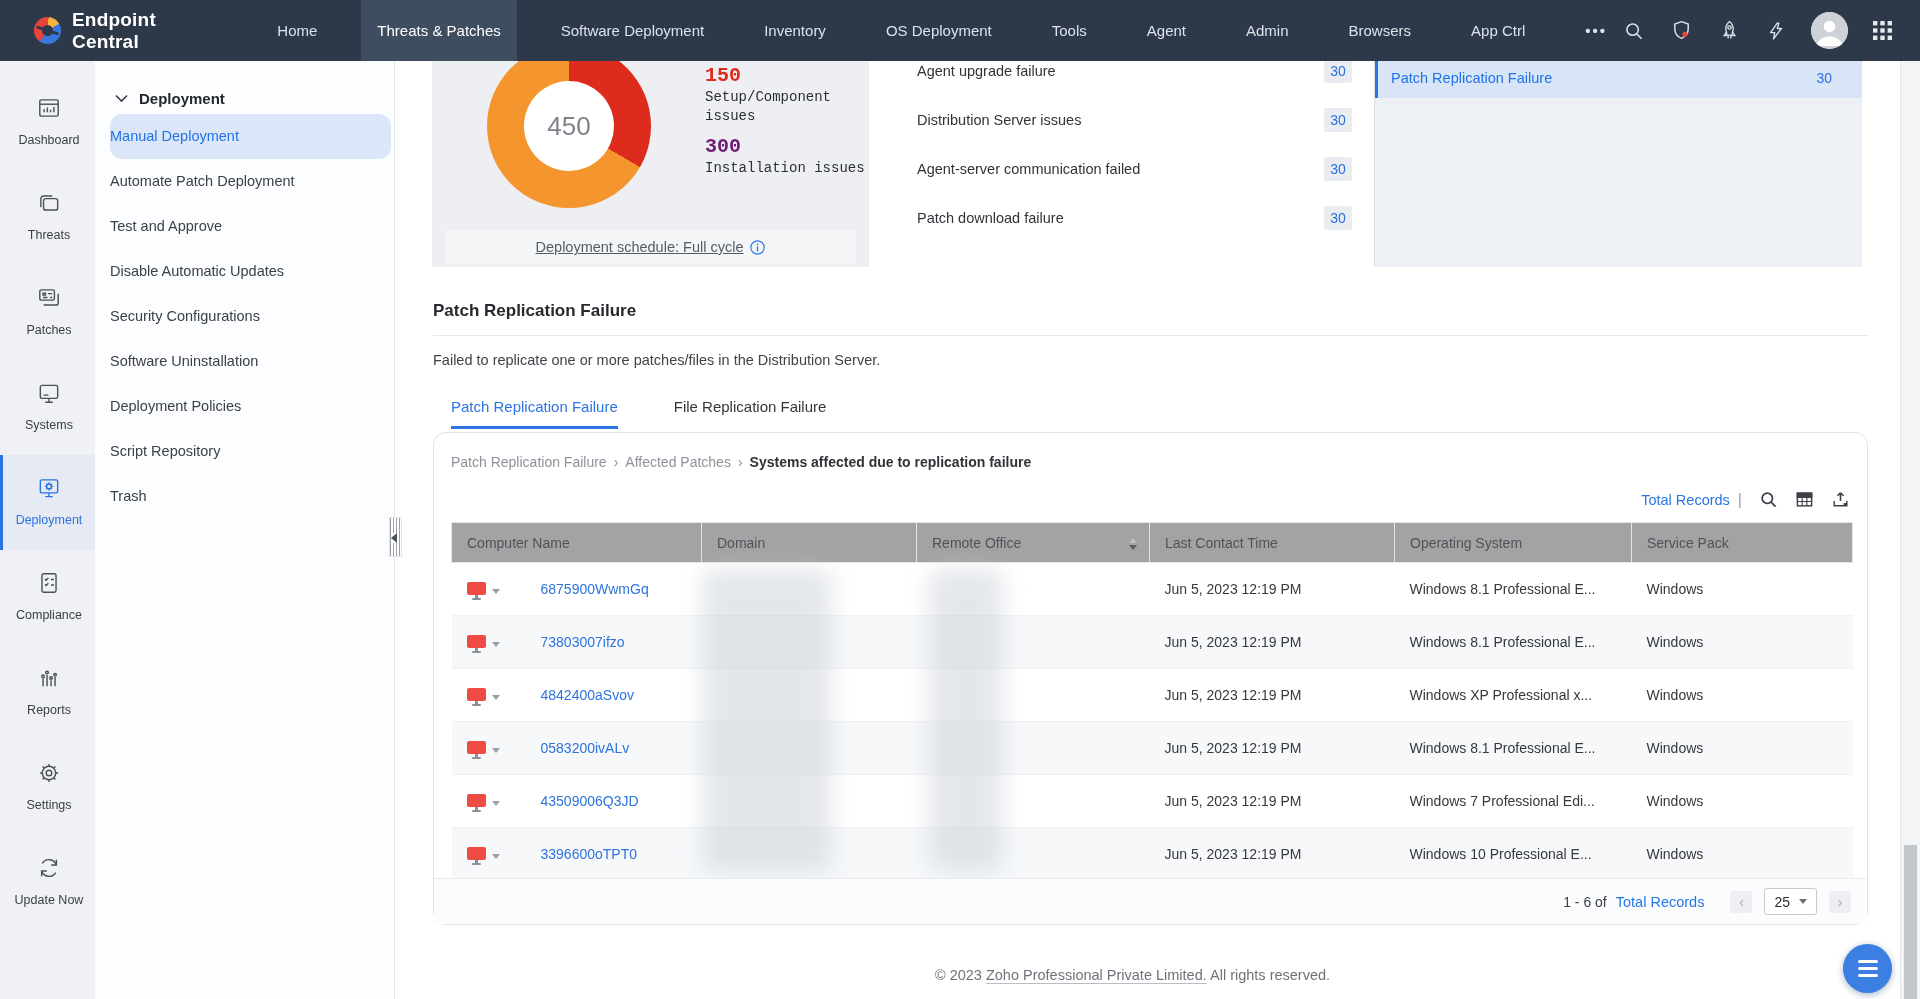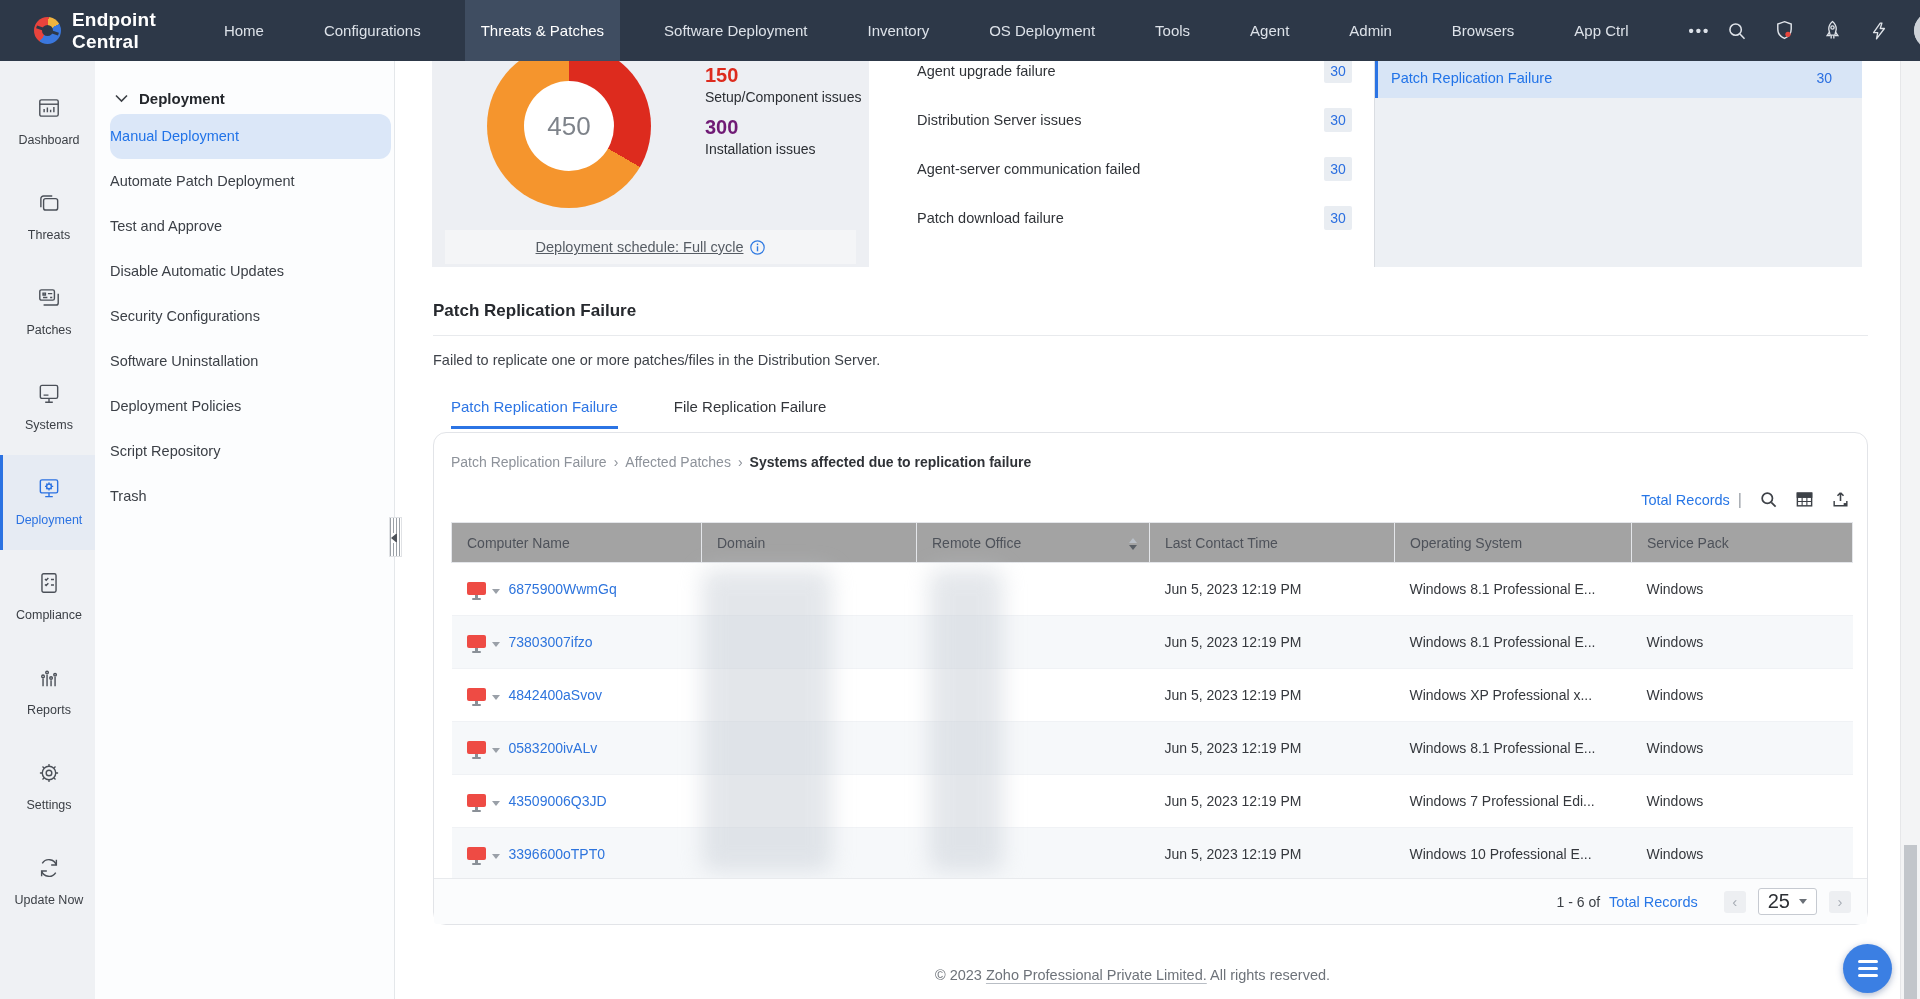--- a/index.html
+++ b/index.html
@@ -38,21 +38,21 @@
   .menu-item.selected { background:#dbe7f8; color:#2173e8; }
 
   
   .main { position:absolute; left:395px; top:61px; width:1505px; height:938px; background:#fff; overflow:hidden; }
 
   
   .summary { position:absolute; left:37px; top:0; width:1430px; height:206px; display:flex; overflow:hidden; }
   .donut-card { width:437px; background:#edeff3; position:relative; overflow:hidden; flex:0 0 auto; }
   .donut { position:absolute; left:55px; top:-17px; width:164px; height:164px; border-radius:50%; background:conic-gradient(#dd2b1e 0 120deg,#f5952d 120deg 360deg); }
   .donut-center { position:absolute; inset:37px; border-radius:50%; background:#fff; display:flex; align-items:center; justify-content:center; font-size:26px; color:#7e838a; }
-  .legend { position:absolute; left:273px; top:3px; width:160px; }
+  .legend { position:absolute; left:273px; top:3px; width:160px;font-family:Liberation Mono, monospace; }
   .legend-value { font-size:20px; font-weight:700; }
   .legend-value.red { color:#dd2b1e; } .legend-value.orange { color:#701a75; }
   .legend-label { font-size:14px; color:#2b2e33; line-height:1.35; margin:1px 0 9px; }
   .schedule { position:absolute; left:13px; right:13px; top:169px; height:34px; background:#f4f5f7; display:flex; align-items:center; justify-content:center; gap:7px; font-size:14.5px; color:#565c64;text-decoration:underline; }
   .mid-list { width:505px; background:#fff; flex:0 0 auto; }
   .fail-row { height:49px; display:flex; align-items:center; padding:0 22px 0 48px; cursor:pointer; }
   .fail-row:first-child { margin-top:-15px; }
   .fail-label { flex:1; font-size:14.5px; color:#303338; }
   .count-badge { min-width:28px; height:24px; padding:0 4px; background:#e9edf2; border-radius:2px; color:#2b6fe0; font-size:14px; display:flex; align-items:center; justify-content:center; }
   .right-panel { flex:1; background:#edf0f4; border-left:1px solid #dadde2; }
@@ -74,36 +74,36 @@
   .crumb-last { color:#2f3237; font-weight:700; }
   .toolbar { position:absolute; right:17px; top:57px; display:flex; align-items:center; gap:17px; }
   .total-link { color:#2776e6; font-size:14.5px; cursor:pointer; }
   .tb-pipe { color:#9aa0a8; margin-left:-9px; }
   .tb-icon { display:flex; cursor:pointer; }
 
   table.grid { position:absolute; left:17px; top:89px; width:1401px; border-collapse:collapse; table-layout:fixed; }
   .grid th { height:40px; background:#a3a3a3; border:1px solid #e4e6ea; font-weight:400; font-size:14px; color:#4e525a; text-align:left; padding-left:15px; }
   .grid td { height:53px; font-size:14px; color:#35383d; padding-left:15px; border-bottom:1px solid #f0f2f5; }
   .grid tbody tr:nth-child(even) { background:#f6f8fa; }
-  .pc-link { color:#2d74dd; cursor:pointer; }
+  .pc-link { color:#2d74dd; cursor:pointer;margin-left:32px; }
   .monitor { width:19px; height:13px; background:#ee4b44; border-radius:2px; position:relative; display:inline-block; vertical-align:-1px; margin-right:4px; }
   .monitor::before { content:""; position:absolute; left:8px; bottom:-3px; width:3px; height:3px; background:#8a9097; }
   .monitor::after { content:""; position:absolute; left:5px; bottom:-5px; width:9px; height:2px; background:#8a9097; border-radius:1px; }
   .caret-down { width:0; height:0; border-left:4px solid transparent; border-right:4px solid transparent; border-top:5px solid #9aa0a8; display:inline-block; margin:0 9px 0 2px; }
   .sort-icons { float:right; margin-right:12px; margin-top:3px; display:flex; flex-direction:column; gap:2px; }
   .tri-up { width:0; height:0; border-left:4px solid transparent; border-right:4px solid transparent; border-bottom:5px solid #b9bfc7; }
   .tri-dn { width:0; height:0; border-left:4px solid transparent; border-right:4px solid transparent; border-top:5px solid #595f66; }
 
   .blur-strip { position:absolute; background:#c9cfd7; filter:blur(11px); opacity:.5; border-radius:10px; }
   .strip-domain { left:268px; top:136px; width:130px; height:303px; }
   .strip-office { left:495px; top:136px; width:74px; height:303px; }
 
   .table-footer { position:absolute; left:0; right:0; bottom:0; height:46px; border-top:1px solid #e8eaed; background:#fbfcfd; display:flex; align-items:center; justify-content:flex-end; gap:9px; padding-right:16px; font-size:14px; color:#3c4046; border-radius:0 0 3px 3px; }
   .pg-btn { width:22px; height:22px; background:#edeff2; border-radius:3px; color:#a7adb5; display:flex; align-items:center; justify-content:center; font-size:15px; cursor:pointer; }
-  .pg-select { height:27px; padding:0 9px; border:1px solid #c6cad1; border-radius:3px; background:#fff; display:flex; align-items:center; gap:9px; font-size:20px; color:#2c2f34; cursor:pointer; margin:0 3px; }
+  .pg-select { height:27px; padding:0 9px; border:1px solid #c6cad1; border-radius:3px; background:#fff; display:flex; align-items:center; gap:9px; font-size:14px; color:#2c2f34; cursor:pointer; margin:0 3px; }
   .pg-caret { width:0; height:0; border-left:4px solid transparent; border-right:4px solid transparent; border-top:5px solid #6a7077; }
 
   .page-footer { position:absolute; left:0; right:30px; top:906px; text-align:center; font-size:14.5px; color:#6e737a; }
   .footer-link { text-decoration:underline; text-underline-offset:3px; text-decoration-color:#b9bec5; cursor:pointer; }
 
   .fab { position:absolute; left:1843px; top:944px; width:49px; height:49px; border-radius:50%; background:#3b7fe3; box-shadow:0 2px 7px rgba(20,50,110,.35); display:flex; flex-direction:column; align-items:center; justify-content:center; gap:4px; cursor:pointer; z-index:60; }
   .fab span { display:block; width:20px; height:3px; border-radius:2px; background:#fff; }
 
   .scrollbar { position:absolute; right:0; top:61px; width:20px; height:938px; background:#f3f4f5; border-left:1px solid #e6e7e9; z-index:55; }
   .scroll-thumb { position:absolute; left:3px; right:3px; top:784px; height:154px; background:#c2c6cb; cursor:pointer; }
@@ -116,21 +116,20 @@
 
 <div class="page">
 
   <header class="topnav">
     <div class="brand">
       <span class="logo"></span>
       <span class="brand-name">Endpoint Central</span>
     </div>
     <nav class="topnav-menu" id="topnavMenu">
         <div class="nav-item">Home</div>
-        <div class="nav-item">Configurations</div>
         <div class="nav-item active">Threats &amp; Patches</div>
         <div class="nav-item">Software Deployment</div>
         <div class="nav-item">Inventory</div>
         <div class="nav-item">OS Deployment</div>
         <div class="nav-item">Tools</div>
         <div class="nav-item">Agent</div>
         <div class="nav-item">Admin</div>
         <div class="nav-item">Browsers</div>
         <div class="nav-item">App Ctrl</div>
         <div class="nav-item more">•••</div>

